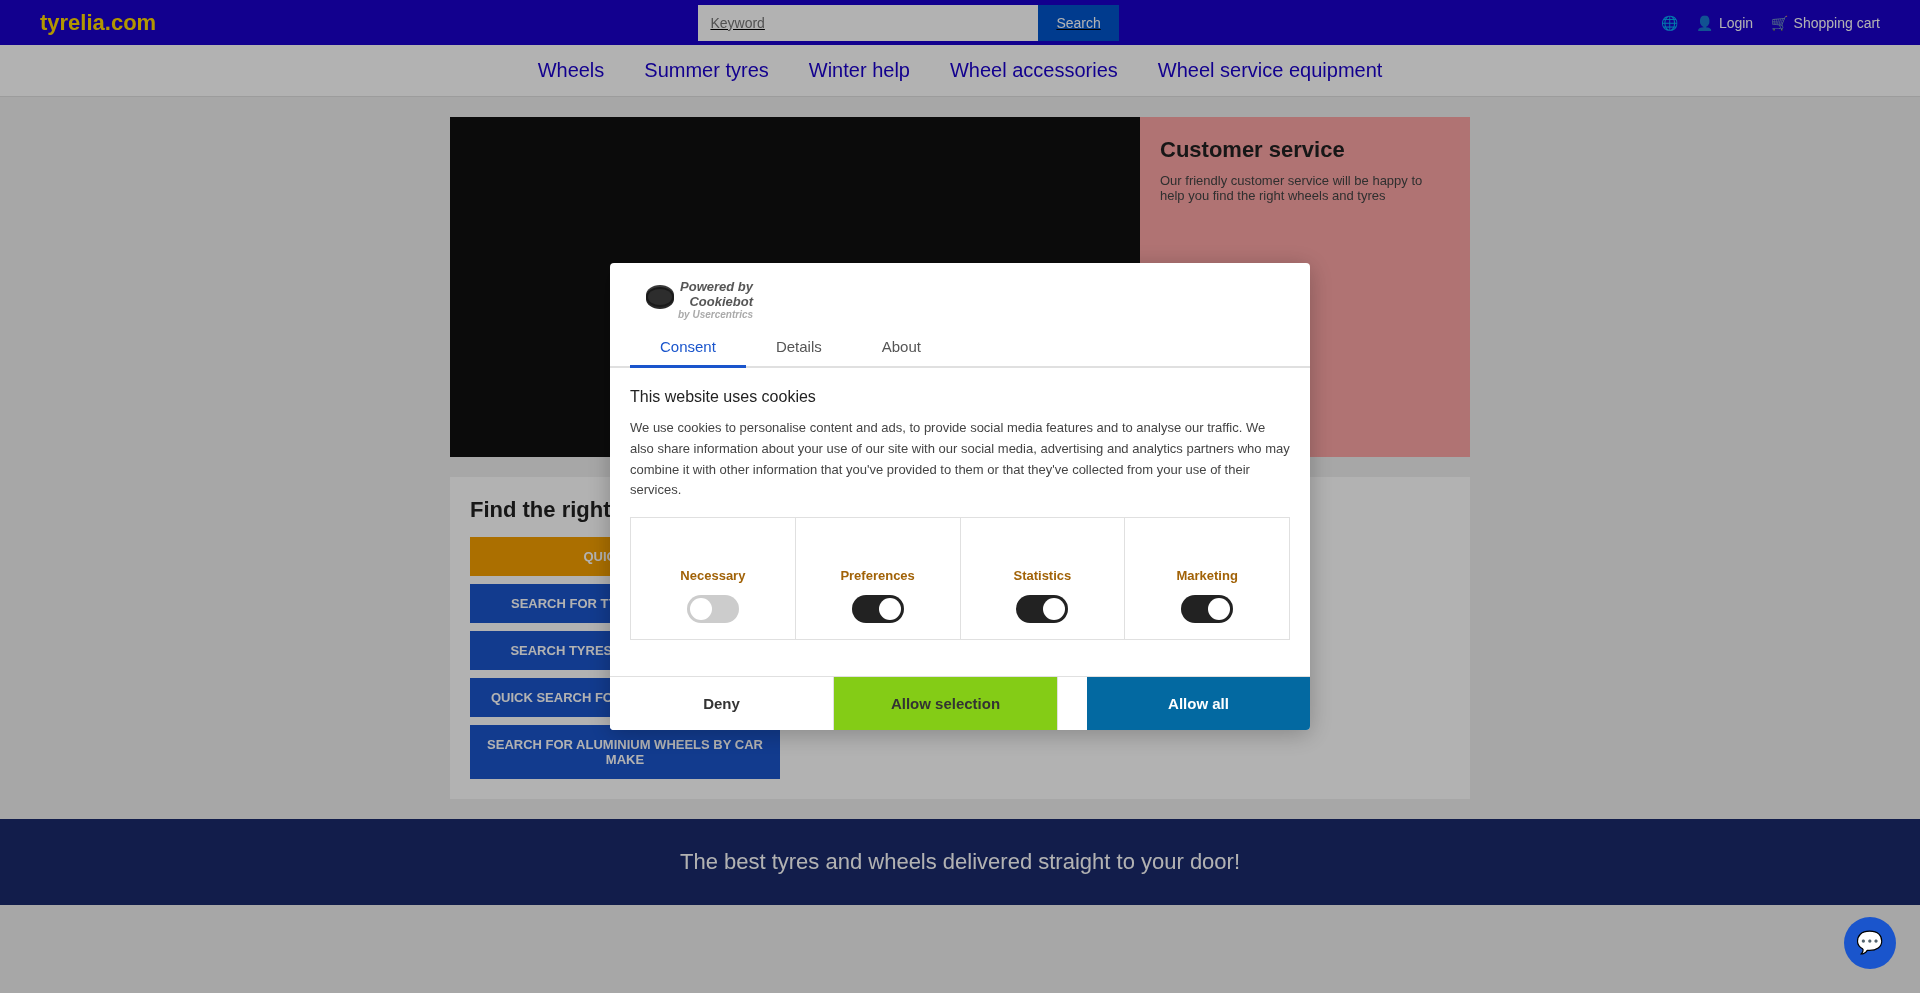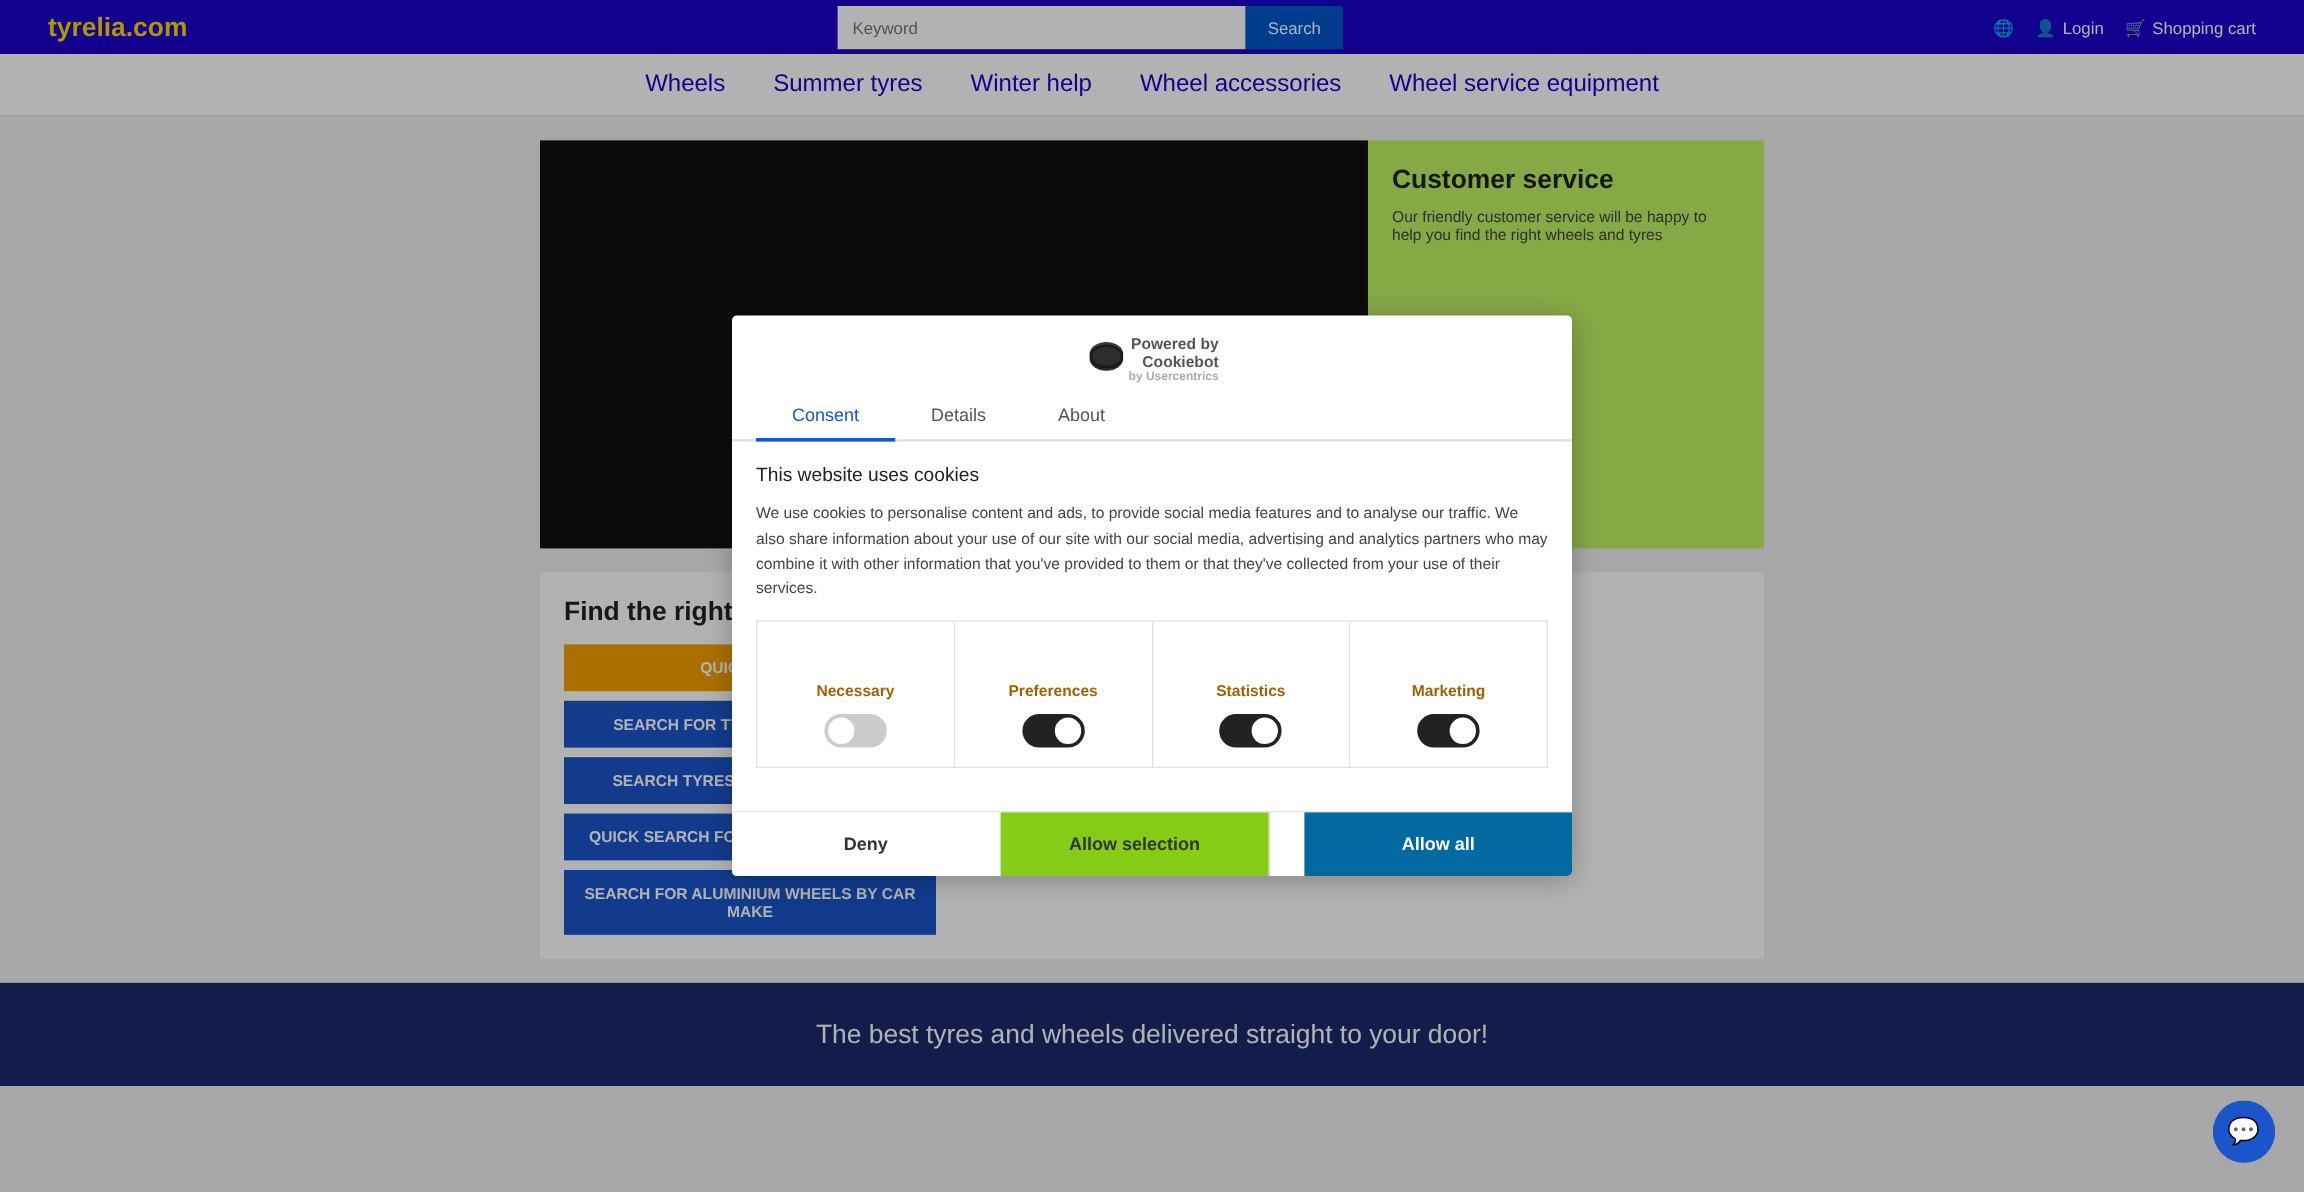--- a/index.html
+++ b/index.html
@@ -16,20 +16,21 @@
     }
     .header-logo {
       color: #ffd700;
       font-size: 22px;
       font-weight: bold;
     }
     .header-search {
       display: flex;
       align-items: flex-end;
       gap: 0;
+      text-decoration: underline;
     }
     .header-search input {
       width: 340px;
       height: 36px;
       padding: 0 12px;
       border: none;
       font-size: 14px;
       color: #999;
       outline: none;
     }
@@ -97,21 +98,21 @@
     .hero-left-text {
       color: #b8922a;
       font-size: 38px;
       font-weight: bold;
       line-height: 1.2;
       text-align: left;
       padding: 30px;
     }
     .hero-right {
       width: 330px;
-      background: #bef264;
+      background: #fca5a5;
       display: flex;
       flex-direction: column;
       padding: 20px;
       justify-content: flex-start;
     }
     .hero-right h2 {
       font-size: 22px;
       color: #222;
       margin-bottom: 10px;
     }
@@ -228,22 +229,23 @@
       background: #fff;
       width: 700px;
       border-radius: 4px;
       box-shadow: 0 4px 24px rgba(0,0,0,0.25);
       overflow: hidden;
       position: relative;
     }
     .cookie-header {
       display: flex;
       align-items: center;
-      justify-content: center;
-      padding: 16px 5px 8px;
+      justify-content: flex-start;
+      padding: 16px 32px 8px;
+      font-style: italic;
     }
     .cookie-logo {
       width: 36px;
       height: 36px;
     }
     .cookiebot-brand {
       font-size: 11px;
       color: #aaa;
       text-align: right;
     }

